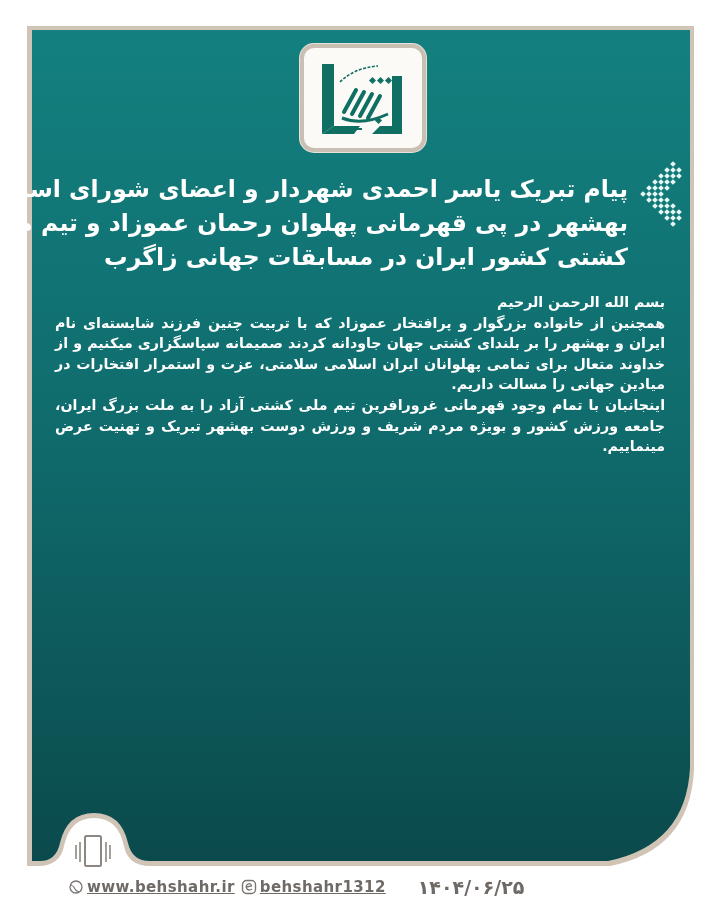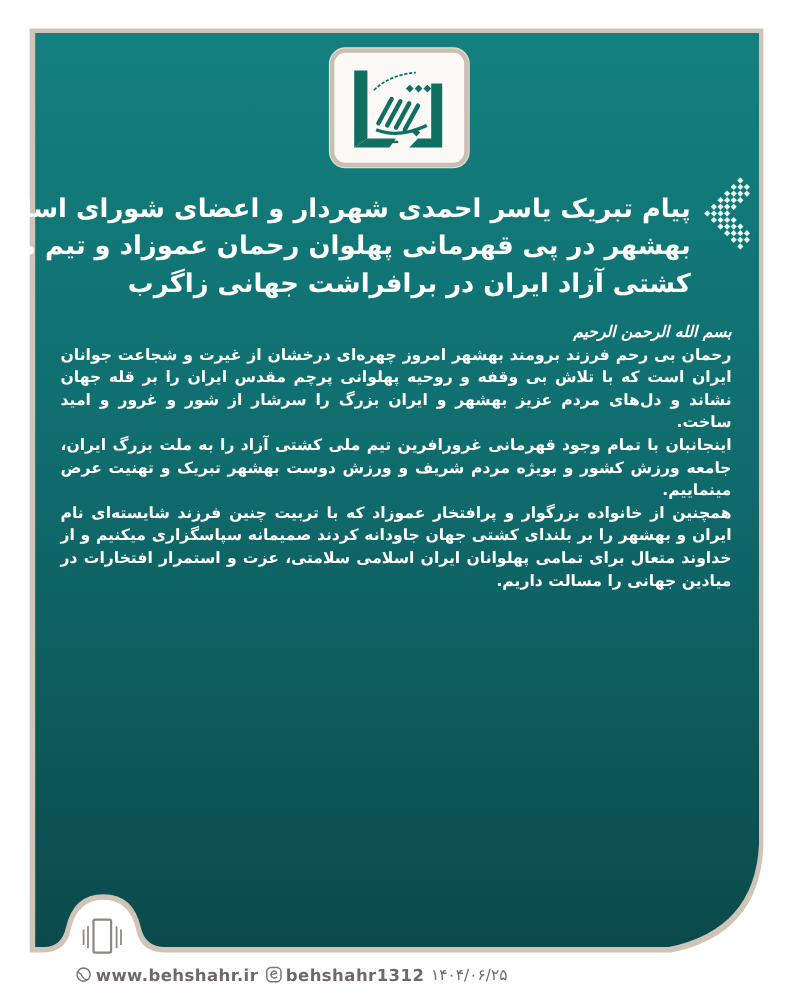--- a/index.html
+++ b/index.html
@@ -23,30 +23,30 @@
     font-size: 23.5px; line-height: 34px; letter-spacing: -0.6px;
   }
   .title .line { display: block; white-space: nowrap; }
   .body {
     position: absolute; left: 55px; top: 292px; width: 610px;
     direction: rtl; text-align: justify; text-align-last: right; color: #ffffff;
     font-family: "DejaVu Sans", sans-serif; font-weight: bold;
     font-size: 14.2px; line-height: 20.6px; letter-spacing: -0.3px;
   }
   .body p { margin: 0; }
-  .body .bismillah { text-align: left; font-style: italic; }
+  .body .bismillah { text-align: left; }
   .footer {
     position: absolute; left: 68px; top: 876px; width: 640px; height: 22px;
     display: flex; align-items: center; color: #6f6a66;
     font-family: "DejaVu Sans", sans-serif; font-weight: bold; font-size: 15px;
     letter-spacing: 0.4px; white-space: nowrap;
   }
-  .footer .item { display: inline-flex; align-items: flex-start; margin-right: 6px; }
+  .footer .item { display: inline-flex; align-items: center; margin-right: 6px; text-decoration: underline; }
   .footer .ico { display: inline-block; width: 16px; height: 16px; margin-right: 3px; }
-  .footer .date { font-weight: normal; font-size: 14px; letter-spacing: 1px; direction: ltr; }
+  .footer .date { margin-left: 26px; font-weight: bold; font-size: 19px; letter-spacing: 1px; direction: ltr; }
   .notch-icon { position: absolute; left: 70px; top: 830px; width: 46px; height: 42px; }
 </style>
 </head>
 <body>
 
 <div class="panel-wrap">
   <svg class="panel-svg" width="720" height="900" viewBox="0 0 720 900">
     <defs>
       <linearGradient id="tealGrad" x1="0" y1="0" x2="0" y2="1">
         <stop offset="0" stop-color="#13807f"></stop>
@@ -123,28 +123,27 @@
       <rect x="34" y="56" width="4" height="4" transform="rotate(45 36 58)"></rect>
       <rect x="40" y="56" width="4" height="4" transform="rotate(45 42 58)"></rect>
       <rect x="46" y="56" width="4" height="4" transform="rotate(45 48 58)"></rect>
       <rect x="40" y="62" width="4" height="4" transform="rotate(45 42 64)"></rect>
     </g>
   </svg>
 
   <div class="title">
     <span class="line">پیام تبریک یاسر احمدی شهردار و اعضای شورای اسلامی</span>
     <span class="line">بهشهر در پی قهرمانی پهلوان رحمان عموزاد و تیم ملی</span>
-    <span class="line">کشتی آزاد ایران در برافراشت جهانی زاگرب</span>
+    <span class="line">کشتی کشور ایران در مسابقات جهانی زاگرب</span>
   </div>
 
   <div class="body">
     <p class="bismillah">بسم الله الرحمن الرحیم</p>
-    <p>رحمان بی رحم فرزند برومند بهشهر امروز چهره‌ای درخشان از غیرت و شجاعت جوانان ایران است که با تلاش بی وقفه و روحیه پهلوانی پرچم مقدس ایران را بر قله جهان نشاند و دل‌های مردم عزیز بهشهر و ایران بزرگ را سرشار از شور و غرور و امید ساخت.</p>
+    <p>همچنین از خانواده بزرگوار و پرافتخار عموزاد که با تربیت چنین فرزند شایسته‌ای نام ایران و بهشهر را بر بلندای کشتی جهان جاودانه کردند صمیمانه سپاسگزاری میکنیم و از خداوند متعال برای تمامی پهلوانان ایران اسلامی سلامتی، عزت و استمرار افتخارات در میادین جهانی را مسالت داریم.</p>
     <p>اینجانبان با تمام وجود قهرمانی غرورافرین تیم ملی کشتی آزاد را به ملت بزرگ ایران، جامعه ورزش کشور و بویژه مردم شریف و ورزش دوست بهشهر تبریک و تهنیت عرض مینماییم.</p>
-    <p>همچنین از خانواده بزرگوار و پرافتخار عموزاد که با تربیت چنین فرزند شایسته‌ای نام ایران و بهشهر را بر بلندای کشتی جهان جاودانه کردند صمیمانه سپاسگزاری میکنیم و از خداوند متعال برای تمامی پهلوانان ایران اسلامی سلامتی، عزت و استمرار افتخارات در میادین جهانی را مسالت داریم.</p>
   </div>
 
   <svg class="notch-icon" viewBox="0 0 46 42">
     <rect x="15" y="6" width="16" height="30" rx="1.5" fill="none" stroke="#8c8782" stroke-width="2"></rect>
     <line x1="10" y1="12" x2="10" y2="32" stroke="#8c8782" stroke-width="1.6"></line>
     <line x1="6" y1="15" x2="6" y2="29" stroke="#8c8782" stroke-width="1.6"></line>
     <line x1="36" y1="12" x2="36" y2="32" stroke="#8c8782" stroke-width="1.6"></line>
     <line x1="40" y1="15" x2="40" y2="29" stroke="#8c8782" stroke-width="1.6"></line>
   </svg>
 

